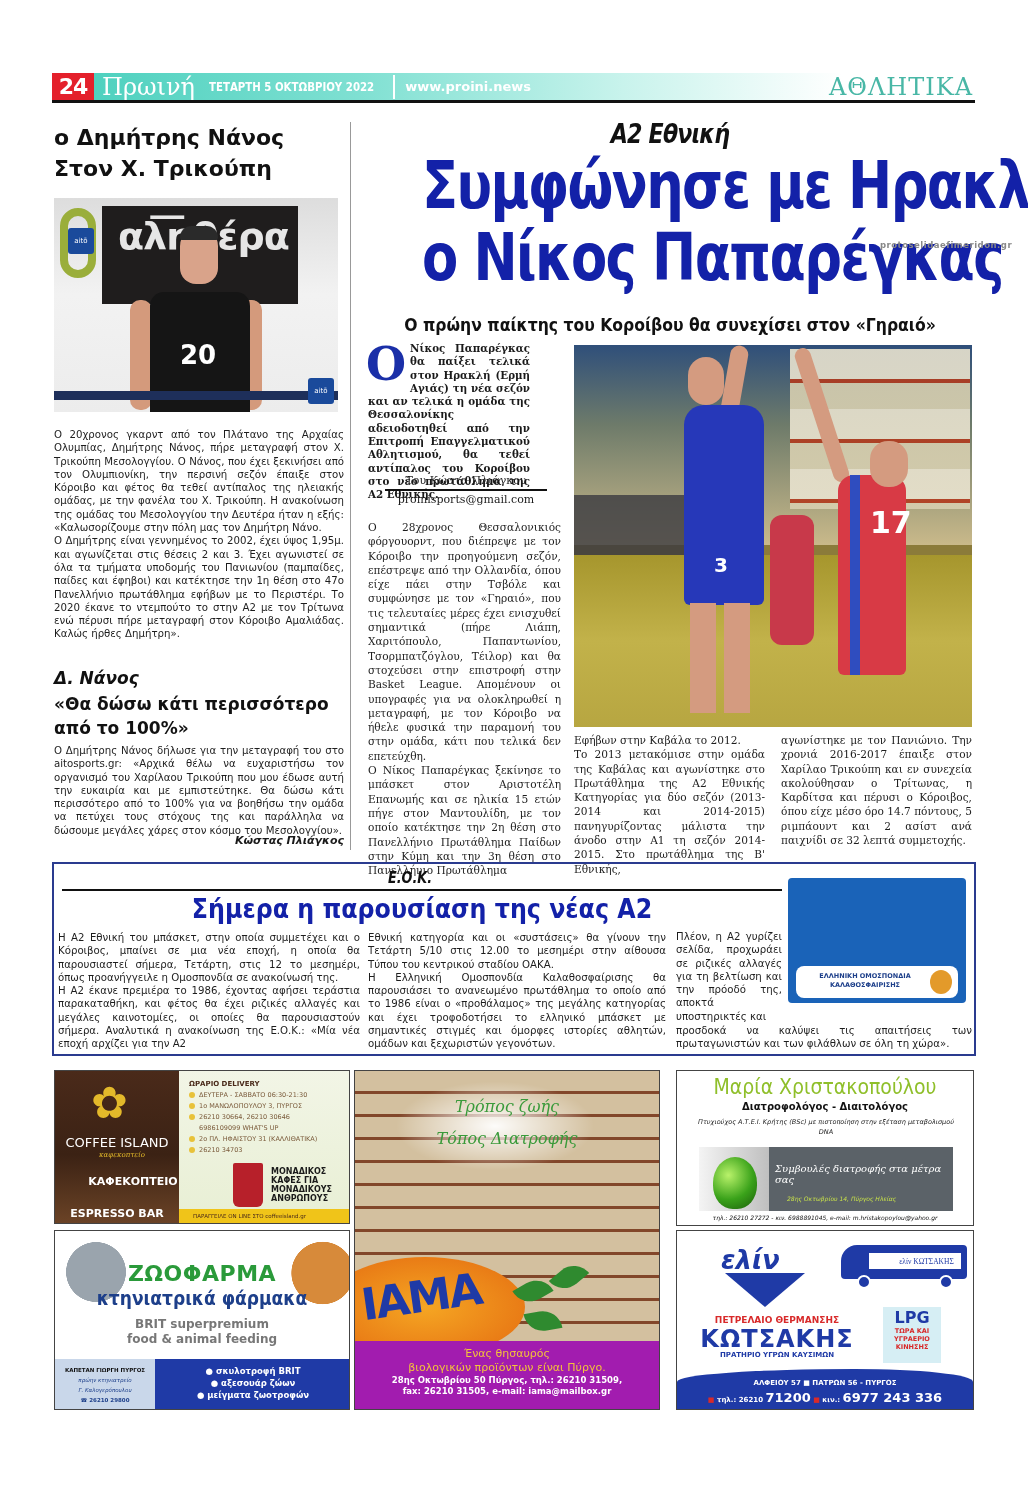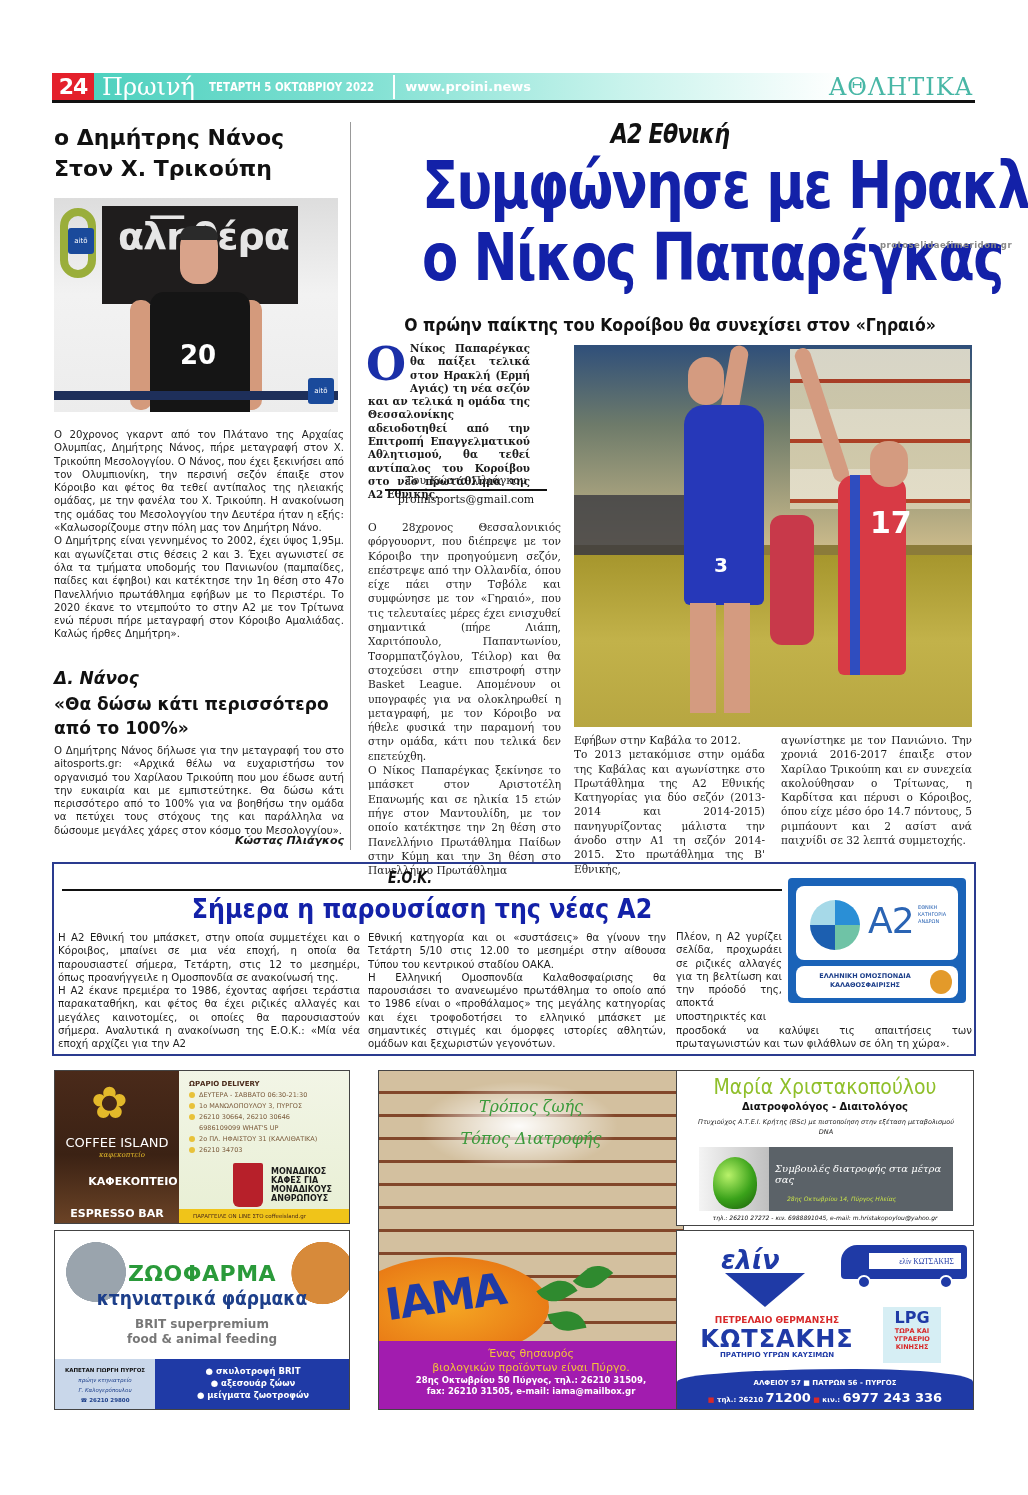--- a/index.html
+++ b/index.html
@@ -112,21 +112,21 @@
 
   .ad-zoo { left: 54px; top: 1230px; width: 296px; height: 180px; background: #fff; }
   .zoo-cat { position: absolute; left: 6px; top: 6px; width: 70px; height: 70px; background: radial-gradient(circle at 50% 50%, #9aa4ad 0 60%, transparent 61%); }
   .zoo-dog { position: absolute; left: 228px; top: 2px; width: 66px; height: 80px; background: radial-gradient(circle at 60% 50%, #d78a3a 0 55%, transparent 56%); }
   .zoo-title { position: absolute; left: 0; top: 30px; width: 100%; text-align: center; font-family: "DejaVu Sans", sans-serif; font-size: 22px; color: #2a9a3a; font-weight: bold; letter-spacing: 0.5px; }
   .zoo-sub { position: absolute; left: 0; top: 56px; width: 100%; text-align: center; font-family: "DejaVu Sans", sans-serif; font-size: 19px; color: #1d3f8a; font-weight: bold; transform: scaleX(0.9); }
   .zoo-brit { position: absolute; left: 0; top: 86px; width: 100%; text-align: center; font-family: "DejaVu Sans", sans-serif; font-size: 12px; color: #777; font-weight: bold; line-height: 15px; }
   .zoo-bl { position: absolute; left: 0; top: 128px; width: 100px; height: 52px; background: #c9d7ea; text-align: center; font-family: "DejaVu Sans", sans-serif; font-size: 5.5px; line-height: 10px; padding-top: 6px; color: #1d3f8a; }
   .zoo-br { position: absolute; left: 100px; top: 128px; width: 196px; height: 52px; background: #1f3aa6; text-align: center; font-family: "DejaVu Sans", sans-serif; font-size: 8.5px; line-height: 12px; color: #fff; font-weight: bold; padding-top: 6px; }
 
-  .ad-iama { left: 378px; top: 1070px; width: 306px; height: 340px; background: #b49670; }
+  .ad-iama { left: 354px; top: 1070px; width: 306px; height: 340px; background: #b49670; }
   .iama-shelves { position: absolute; left: 0; top: 0; width: 100%; height: 270px; background: repeating-linear-gradient(180deg, #d9c8a8 0 20px, #7a3a1e 20px 23px), linear-gradient(#a57850, #c7a880); opacity: 0.85; }
   .iama-glow { position: absolute; left: 40px; top: 10px; width: 200px; height: 90px; background: radial-gradient(ellipse, rgba(255,255,255,0.95) 0%, rgba(255,255,255,0) 70%); }
   .iama-t1 { position: absolute; left: 0; top: 26px; width: 100%; text-align: center; font-family: "DejaVu Serif", serif; font-style: italic; font-size: 16px; color: #3a9a3a; }
   .iama-t2 { position: absolute; left: 0; top: 58px; width: 100%; text-align: center; font-family: "DejaVu Serif", serif; font-style: italic; font-size: 16px; color: #3a9a3a; }
   .iama-orange { position: absolute; left: -30px; top: 186px; width: 200px; height: 100px; border-radius: 50%; background: radial-gradient(ellipse, #f5a623 0%, #e46a10 100%); }
   .iama-logo { position: absolute; left: 6px; top: 200px; font-family: "DejaVu Sans", sans-serif; font-size: 44px; font-weight: bold; color: #1f3aa6; letter-spacing: -2px; transform: rotate(-8deg); }
   .iama-leaf { position: absolute; width: 36px; height: 20px; background: #2f8a2f; border-radius: 0 20px 0 20px; }
   .iama-bottom { position: absolute; left: 0; top: 270px; width: 100%; height: 70px; background: #a21caf; text-align: center; font-family: "DejaVu Sans", sans-serif; color: #f3c23a; padding-top: 6px; }
   .iama-b1 { font-size: 11px; line-height: 14px; }
   .iama-b2 { font-size: 11px; line-height: 14px; }
@@ -268,25 +268,20 @@
   <p>Η Α2 έκανε πρεμιέρα το 1986, έχοντας αφήσει τεράστια παρακαταθήκη, και φέτος θα έχει ριζικές αλλαγές και μεγάλες καινοτομίες, οι οποίες θα παρουσιαστούν σήμερα. Αναλυτικά η ανακοίνωση της Ε.Ο.Κ.: «Μία νέα εποχή αρχίζει για την Α2</p>
 </div>
 <div class="eok-c2 body-sans">
   <p>Εθνική κατηγορία και οι «συστάσεις» θα γίνουν την Τετάρτη 5/10 στις 12.00 το μεσημέρι στην αίθουσα Τύπου του κεντρικού σταδίου ΟΑΚΑ.</p>
   <p>Η Ελληνική Ομοσπονδία Καλαθοσφαίρισης θα παρουσιάσει το ανανεωμένο πρωτάθλημα το οποίο από το 1986 είναι ο «προθάλαμος» της μεγάλης κατηγορίας και έχει τροφοδοτήσει το ελληνικό μπάσκετ με σημαντικές στιγμές και όμορφες ιστορίες αθλητών, ομάδων και ξεχωριστών γεγονότων.</p>
 </div>
 <div class="eok-c3 body-sans">Πλέον, η Α2 γυρίζει σελίδα, προχωράει σε ριζικές αλλαγές για τη βελτίωση και την πρόοδό της, αποκτά υποστηρικτές και</div>
 <div class="eok-c3b body-sans">προσδοκά να καλύψει τις απαιτήσεις των πρωταγωνιστών και των φιλάθλων σε όλη τη χώρα».</div>
 
 <div class="a2-logo">
-  <div class="a2-inner">
-    <div class="a2-ball"></div>
-    <div class="a2-text">A2</div>
-    <div class="a2-small">ΕΘΝΙΚΗ ΚΑΤΗΓΟΡΙΑ ΑΝΔΡΩΝ</div>
-  </div>
   <div class="a2-bottom">
     <div class="a2-fed">ΕΛΛΗΝΙΚΗ ΟΜΟΣΠΟΝΔΙΑ ΚΑΛΑΘΟΣΦΑΙΡΙΣΗΣ</div>
     <div class="a2-emb"></div>
   </div>
 </div>
 
 <div class="ad ad-coffee">
   <div class="coffee-left">
     <div class="coffee-flower">✿</div>
     <div class="coffee-brand">COFFEE ISLAND</div>

